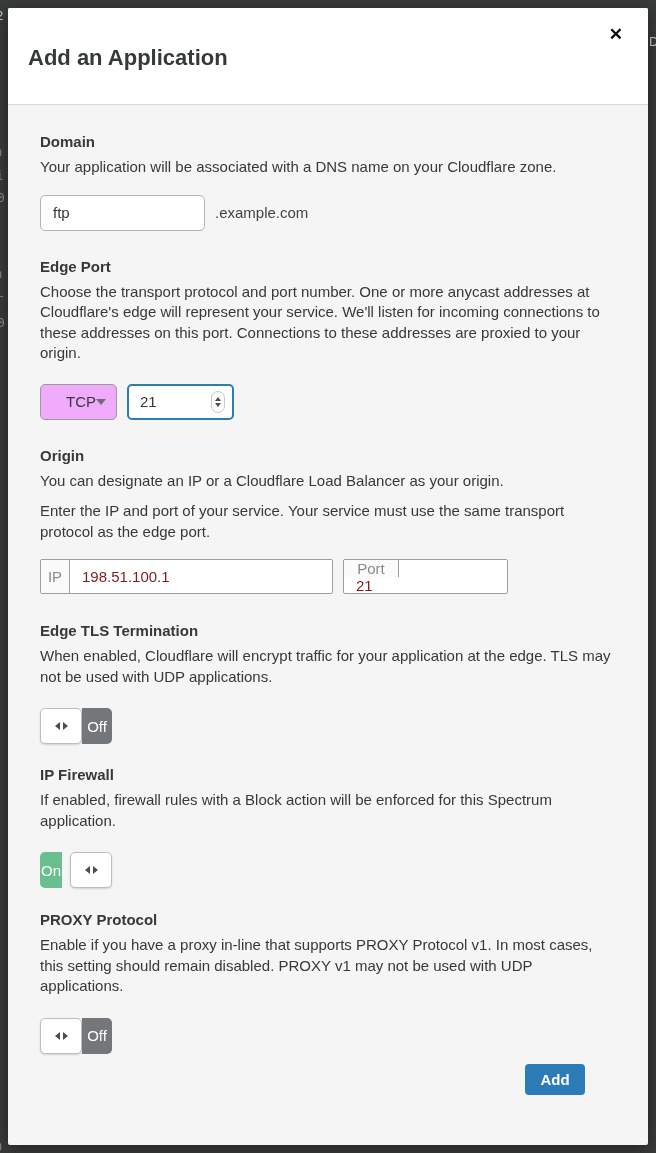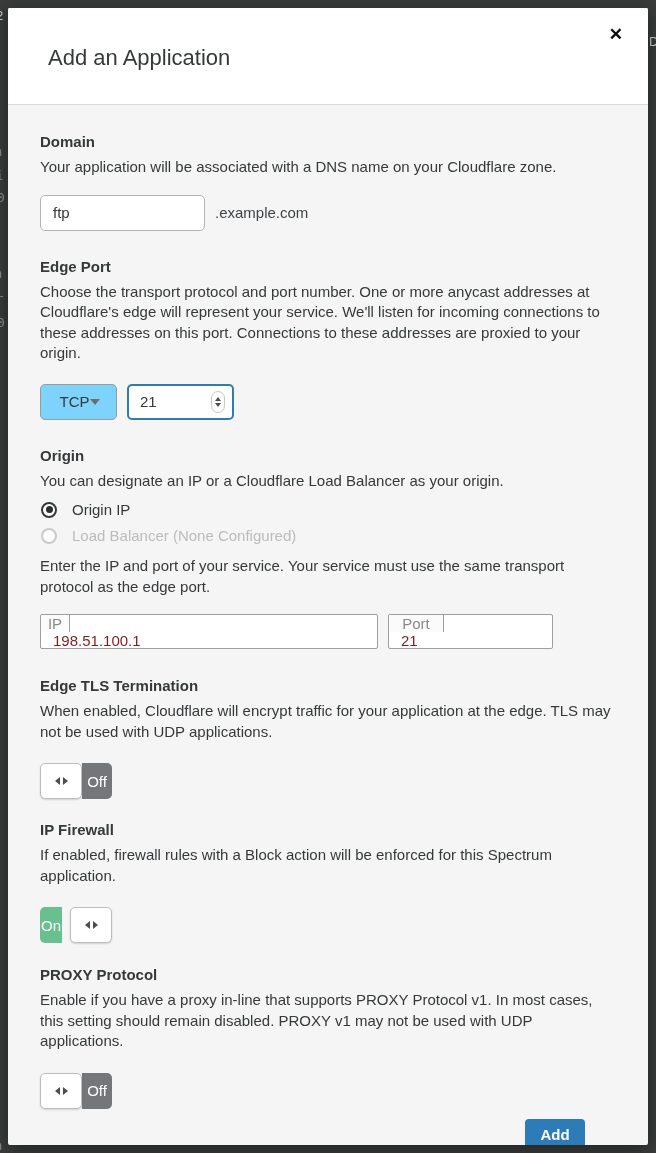--- a/index.html
+++ b/index.html
@@ -36,23 +36,23 @@
   }
   .modal-header {
     flex: none;
     background: #ffffff;
     height: 97px;
     border-bottom: 1px solid #d9d9d9;
     position: relative;
   }
   .modal-title {
     position: absolute;
-    left: 40px; top: 37px;
+    left: 20px; top: 37px;
     font-size: 22px;
-    font-weight: 400;
+    font-weight: 700;
     color: #36393a;
   }
   .close-btn {
     position: absolute;
     right: 21px; top: 14px;
     font-size: 17px;
     font-weight: 700;
     color: #0c0c0c;
     cursor: pointer;
     line-height: 1;
@@ -89,24 +89,24 @@
 
   
   .domain-row { display: flex; align-items: center; margin-bottom: 27px; }
   .domain-input { width: 165px; }
   .domain-suffix { margin-left: 10px; font-size: 15px; color: #404446; }
 
   
   .edgeport-row { display: flex; align-items: center; gap: 10px; margin-bottom: 27px; margin-top: 20px; }
   .protocol-select {
     width: 77px; height: 36px;
-    background: #7dd3fc;
+    background: #f0abfc;
     border: 1px solid #9a9a9a;
     border-radius: 5px;
-    display: flex; align-items: center; justify-content: center;
+    display: flex; align-items: center; justify-content: flex-end;
     padding: 0 10px 0 12px;
     font-size: 15px;
     cursor: pointer;
   }
   .caret-down {
     width: 0; height: 0;
     border-left: 5px solid transparent;
     border-right: 5px solid transparent;
     border-top: 6px solid #6b6f71;
   }
@@ -163,21 +163,21 @@
   .ipport-row { display: flex; gap: 10px; margin-bottom: 28px; }
   .input-group {
     height: 35px;
     background: #fff;
     border: 1px solid #9e9e9e;
     border-radius: 2px;
     display: flex;
     align-items: stretch;
     overflow: hidden;
   }
-  .group-ip { width: 338px; flex-direction: column; }
+  .group-ip { width: 293px; }
   .group-port { width: 165px; flex-direction: column; }
   .input-prefix {
     background: #fbfbfb;
     border-right: 1px solid #9e9e9e;
     color: #8a8a8a;
     font-size: 15px;
     display: flex; align-items: center; justify-content: center;
     flex: none;
   }
   .group-ip .input-prefix { width: 29px; }
@@ -298,32 +298,20 @@
             <span class="tri-up"></span>
             <span class="tri-down"></span>
           </span>
         </div>
       </div>
     </div>
 
     <div class="section">
       <div class="section-heading">Origin</div>
       <p class="section-desc" style="margin-bottom:10px">You can designate an IP or a Cloudflare Load Balancer as your origin.</p>
-      <div class="origin-radios">
-        <div class="radio-row">
-          <span class="radio-circle">
-              <span class="radio-dot"></span>
-            </span>
-          <span class="radio-label">Origin IP</span>
-        </div>
-        <div class="radio-row disabled">
-          <span class="radio-circle"></span>
-          <span class="radio-label">Load Balancer (None Configured)</span>
-        </div>
-      </div>
       <p class="section-desc">Enter the IP and port of your service. Your service must use the same transport protocol as the edge port.</p>
       <div class="ipport-row">
         <div class="input-group group-ip">
           <span class="input-prefix">IP</span>
           <input class="group-input" value="198.51.100.1" style="">
         </div>
         <div class="input-group group-port">
           <span class="input-prefix">Port</span>
           <input class="group-input" value="21" style="">
         </div>

